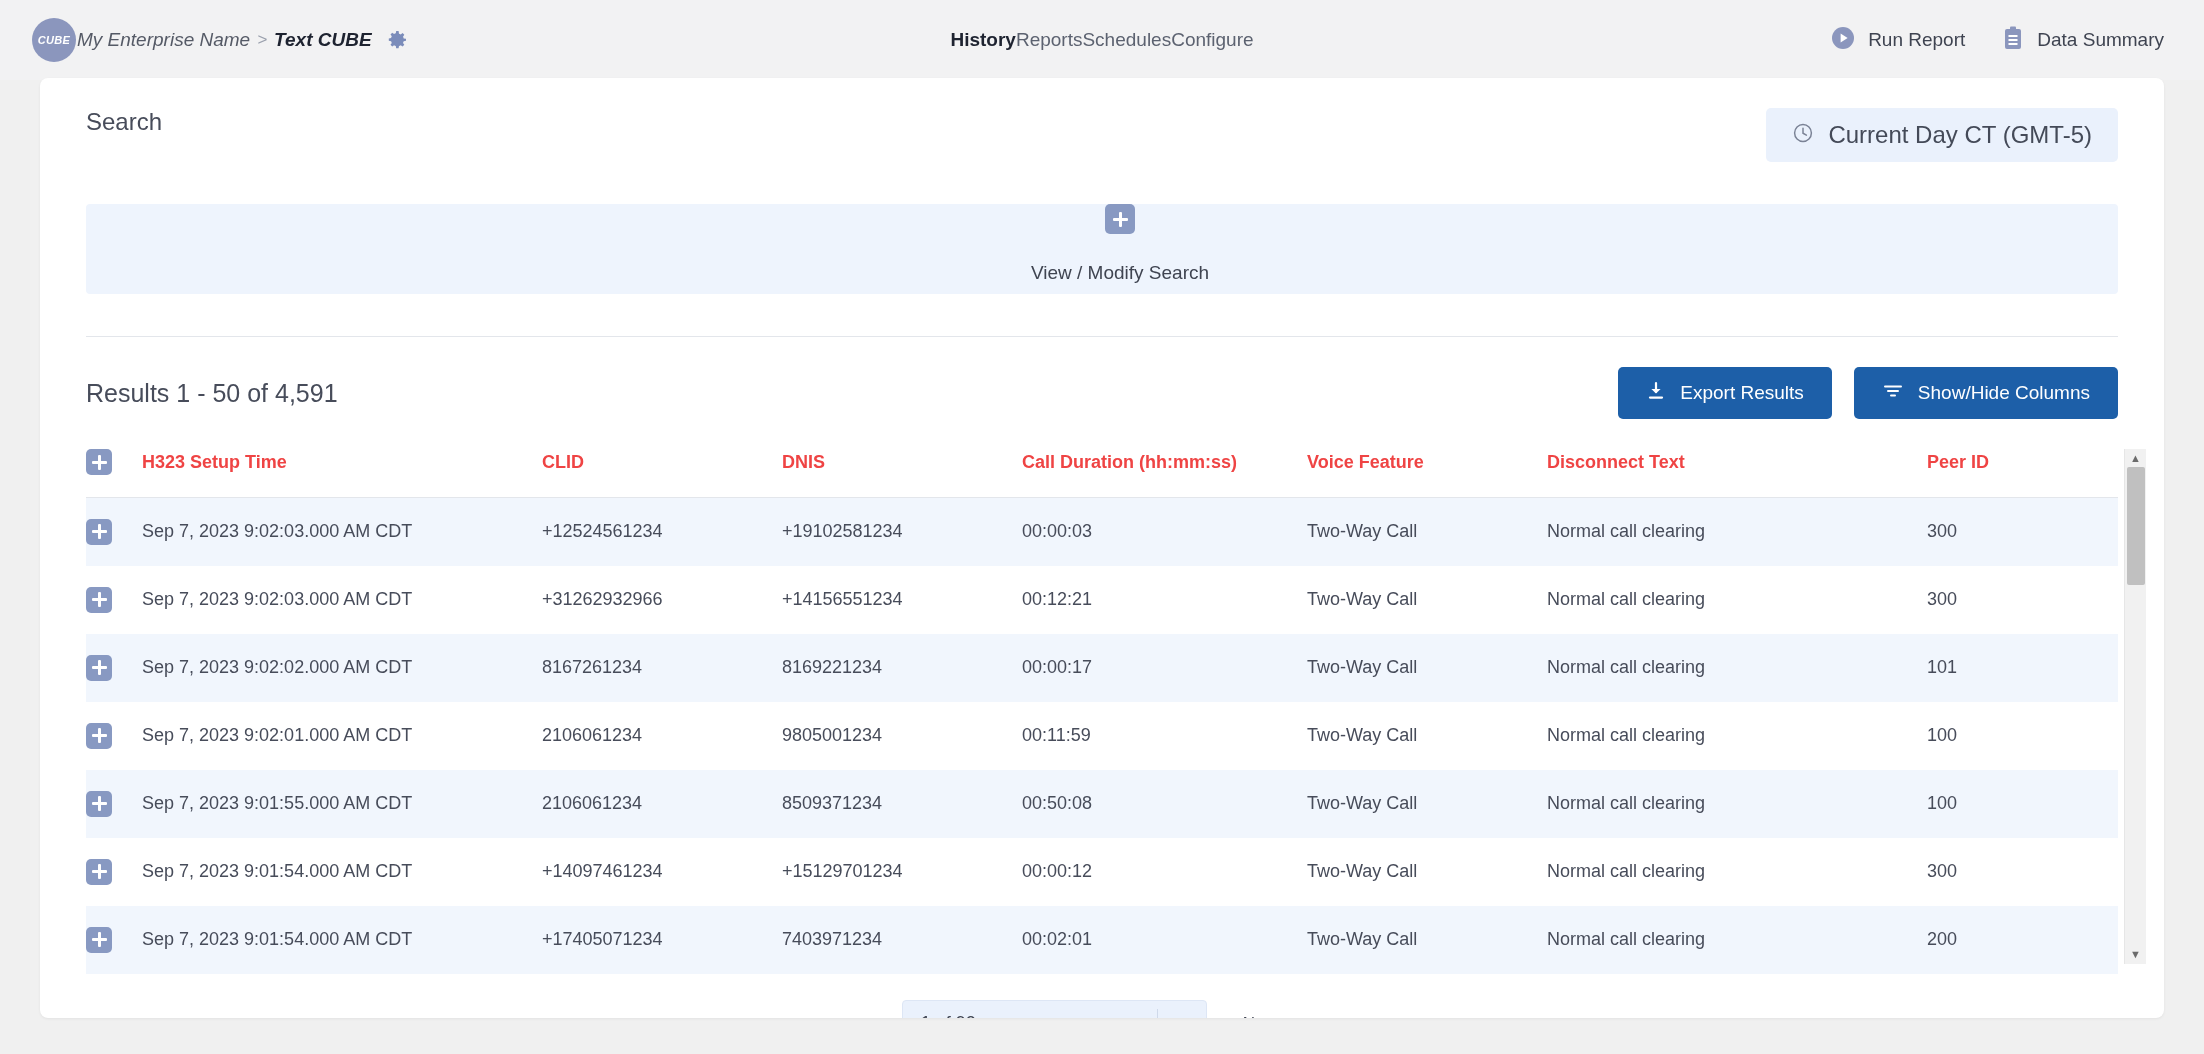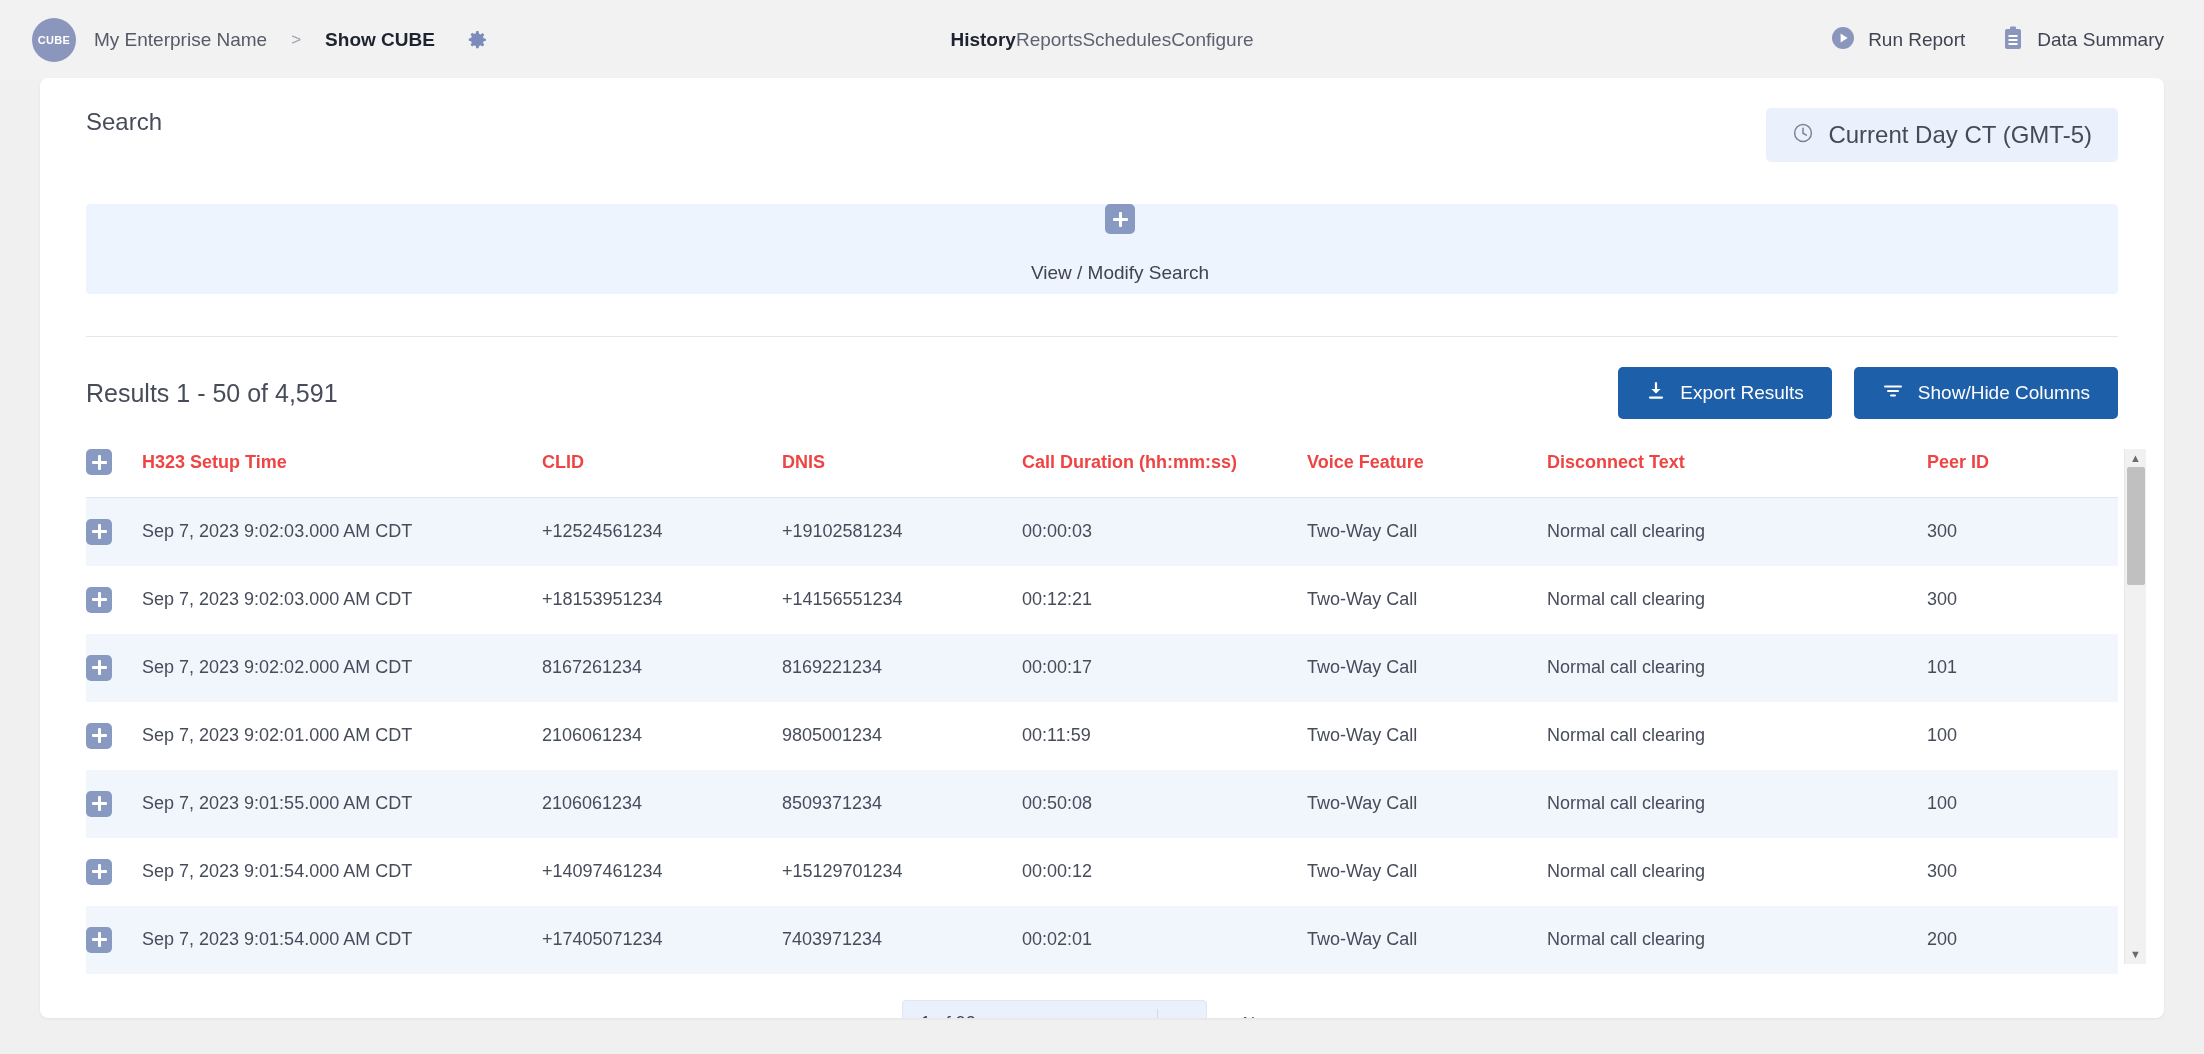--- a/index.html
+++ b/index.html
@@ -14,21 +14,21 @@
   
   .topbar {
     height: 80px;
     width: 100%;
     background: #f2f2f3;
     display: flex;
     align-items: center;
     padding: 0 40px 0 32px;
     position: relative;
   }
-  .brand { display: flex; align-items: center; gap: 18px; flex: 0 0 auto; }
+  .brand { display: flex; align-items: center; gap: 1px; flex: 0 0 auto; font-style: italic; }
   .avatar {
     width: 44px; height: 44px; border-radius: 50%;
     background: #8b96bd;
     color: #ffffff;
     display: flex; align-items: center; justify-content: center;
     font-size: 11px; font-weight: 700; letter-spacing: .3px;
   }
   .crumb-enterprise { font-size: 19px; color: #555a66; }
   .crumb-sep { font-size: 17px; color: #9aa0ad; margin: 0 6px; }
   .crumb-current { font-size: 19px; color: #1e2330; font-weight: 700; }
@@ -193,21 +193,21 @@
 <body>
 
 <div class="topbar">
 
   <div class="brand">
     <div class="avatar">
       <span>CUBE</span>
     </div>
     <span class="crumb-enterprise">My Enterprise Name</span>
     <span class="crumb-sep">&gt;</span>
-    <span class="crumb-current">Show CUBE</span>
+    <span class="crumb-current">Text CUBE</span>
     <span class="gear">
       <svg width="24" height="24" viewBox="0 0 24 24" aria-hidden="true">
         <path fill="#7b8cba" d="M12 8.4a3.6 3.6 0 1 0 0 7.2 3.6 3.6 0 0 0 0-7.2zm0 5.6a2 2 0 1 1 0-4 2 2 0 0 1 0 4z"></path>
         <path fill="#7b8cba" d="M21 13.2v-2.4l-2.3-.4a6.9 6.9 0 0 0-.7-1.7l1.3-1.9-1.7-1.7-1.9 1.3a6.9 6.9 0 0 0-1.7-.7L13.6 3h-2.4l-.4 2.3c-.6.16-1.17.4-1.7.7L7.2 4.7 5.5 6.4l1.3 1.9c-.3.53-.54 1.1-.7 1.7L3.8 10.4v2.4l2.3.4c.16.6.4 1.17.7 1.7l-1.3 1.9 1.7 1.7 1.9-1.3c.53.3 1.1.54 1.7.7l.4 2.3h2.4l.4-2.3c.6-.16 1.17-.4 1.7-.7l1.9 1.3 1.7-1.7-1.3-1.9c.3-.53.54-1.1.7-1.7l2.3-.4z"></path>
       </svg>
     </span>
   </div>
 
   <div class="mainnav">
     <span class="navitem active">History</span>
@@ -346,21 +346,21 @@
         <tr>
           <td>
             <span class="plusbox" style="width:26px;height:26px;">
               <span class="plusbox-inner">
                   <span class="bar-h"></span>
                   <span class="bar-v"></span>
                 </span>
             </span>
           </td>
           <td>Sep 7, 2023 9:02:03.000 AM CDT</td>
-          <td>+18153951234</td>
+          <td>+31262932966</td>
           <td>+14156551234</td>
           <td>00:12:21</td>
           <td>Two-Way Call</td>
           <td>Normal call clearing</td>
           <td>300</td>
         </tr>
         <tr class="zebra">
           <td>
             <span class="plusbox" style="width:26px;height:26px;">
               <span class="plusbox-inner">

